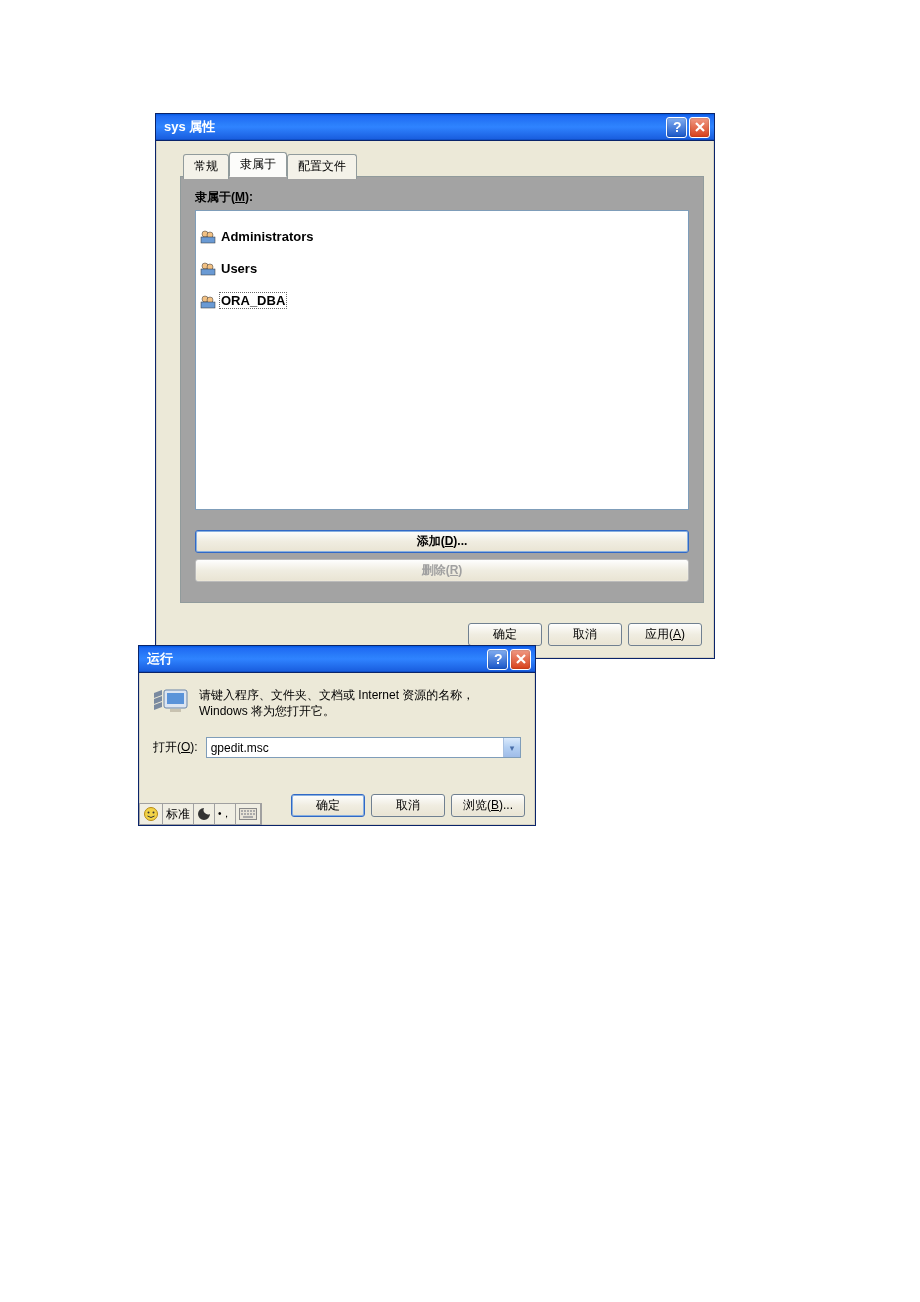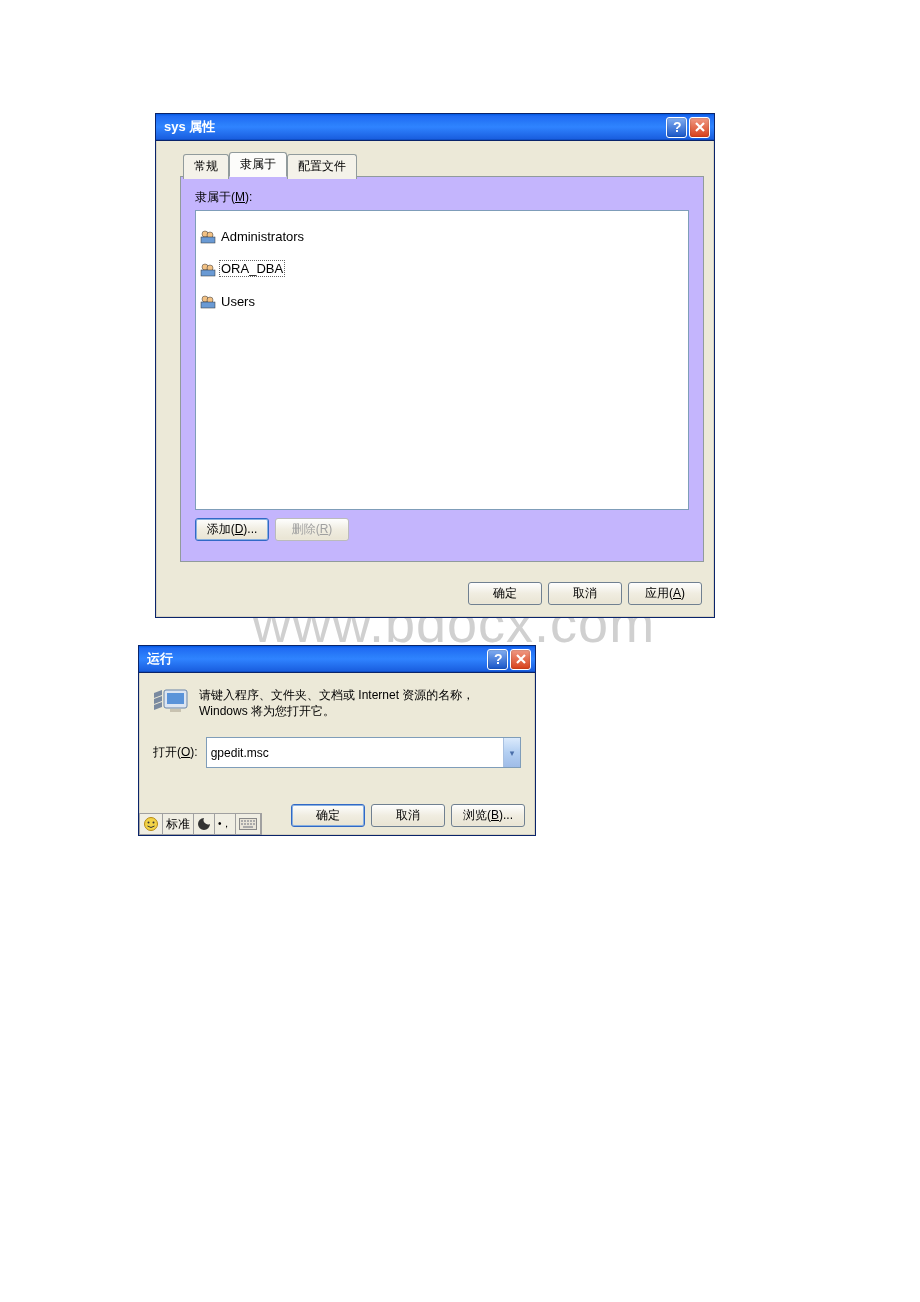--- a/index.html
+++ b/index.html
@@ -79,24 +79,25 @@
       top: 2px;
       background: #f4f2e9;
     }
     .tab.active {
       background: #fcfcfa;
       border-bottom: 1px solid #fcfcfa;
       z-index: 3;
     }
     .tab-panel {
       border: 1px solid #919b9c;
-      background: #c4b5fd;
+      background: #a3a3a3;
       padding: 12px 14px 20px 14px;
       position: relative;
       z-index: 1;
+      font-weight: bold;
     }
     .group-label {
       font-size: 12px;
       margin-bottom: 4px;
     }
     .listbox {
       border: 1px solid #7f9db9;
       background: #fff;
       height: 300px;
       overflow: auto;
@@ -118,23 +119,24 @@
       padding: 0 2px;
     }
     .group-icon {
       width: 16px;
       height: 16px;
       margin-right: 3px;
       position: relative;
     }
     .group-icon svg { width: 16px; height: 16px; }
     .button-row {
-      margin-top: 8px;
+      margin-top: 20px;
       display: flex;
       gap: 6px;
+      flex-direction: column;
     }
     .xp-button {
       background: linear-gradient(to bottom, #fefefe, #f0ede1 50%, #e9e4d3);
       border: 1px solid #708090;
       border-radius: 3px;
       padding: 2px 8px;
       font-size: 12px;
       font-family: "SimSun", Tahoma, sans-serif;
       min-width: 74px;
       text-align: center;
@@ -184,21 +186,21 @@
     }
     .run-label {
       font-size: 12px;
       white-space: nowrap;
     }
     .combo {
       flex: 1;
       display: flex;
       border: 1px solid #7f9db9;
       background: #6d28d9;
-      height: 31px;
+      height: 21px;
     }
     .combo input {
       border: none;
       outline: none;
       flex: 1;
       font-family: Tahoma, "SimSun", sans-serif;
       font-size: 12px;
       padding: 0 4px;
     }
     .combo-btn {
@@ -279,39 +281,39 @@
         <div class="list-item">
           <span class="group-icon">
             <svg viewBox="0 0 16 16">
                 <circle cx="5" cy="6" r="3" fill="#f2c184" stroke="#333" stroke-width="0.5"></circle>
                 <circle cx="10" cy="7" r="3" fill="#f2c184" stroke="#333" stroke-width="0.5"></circle>
                 <rect x="1" y="9" width="14" height="6" fill="#6a9ad4" stroke="#333" stroke-width="0.5"></rect>
               </svg>
           </span>
           <span class="list-label">Administrators</span>
         </div>
+        <div class="list-item">
+          <span class="group-icon">
+            <svg viewBox="0 0 16 16">
+                <circle cx="5" cy="6" r="3" fill="#f2c184" stroke="#333" stroke-width="0.5"></circle>
+                <circle cx="10" cy="7" r="3" fill="#f2c184" stroke="#333" stroke-width="0.5"></circle>
+                <rect x="1" y="9" width="14" height="6" fill="#6a9ad4" stroke="#333" stroke-width="0.5"></rect>
+              </svg>
+          </span>
+          <span class="list-label">Users</span>
+        </div>
         <div class="list-item selected">
           <span class="group-icon">
             <svg viewBox="0 0 16 16">
                 <circle cx="5" cy="6" r="3" fill="#f2c184" stroke="#333" stroke-width="0.5"></circle>
                 <circle cx="10" cy="7" r="3" fill="#f2c184" stroke="#333" stroke-width="0.5"></circle>
                 <rect x="1" y="9" width="14" height="6" fill="#6a9ad4" stroke="#333" stroke-width="0.5"></rect>
               </svg>
           </span>
           <span class="list-label">ORA_DBA</span>
-        </div>
-        <div class="list-item">
-          <span class="group-icon">
-            <svg viewBox="0 0 16 16">
-                <circle cx="5" cy="6" r="3" fill="#f2c184" stroke="#333" stroke-width="0.5"></circle>
-                <circle cx="10" cy="7" r="3" fill="#f2c184" stroke="#333" stroke-width="0.5"></circle>
-                <rect x="1" y="9" width="14" height="6" fill="#6a9ad4" stroke="#333" stroke-width="0.5"></rect>
-              </svg>
-          </span>
-          <span class="list-label">Users</span>
         </div>
       </div>
       <div class="button-row">
         <div class="xp-button default">添加(<span class="underline-key">D</span>)...</div>
         <div class="xp-button disabled">删除(<span class="underline-key">R</span>)</div>
       </div>
     </div>
   </div>
   <div class="dialog-footer">
     <div class="xp-button">确定</div>

